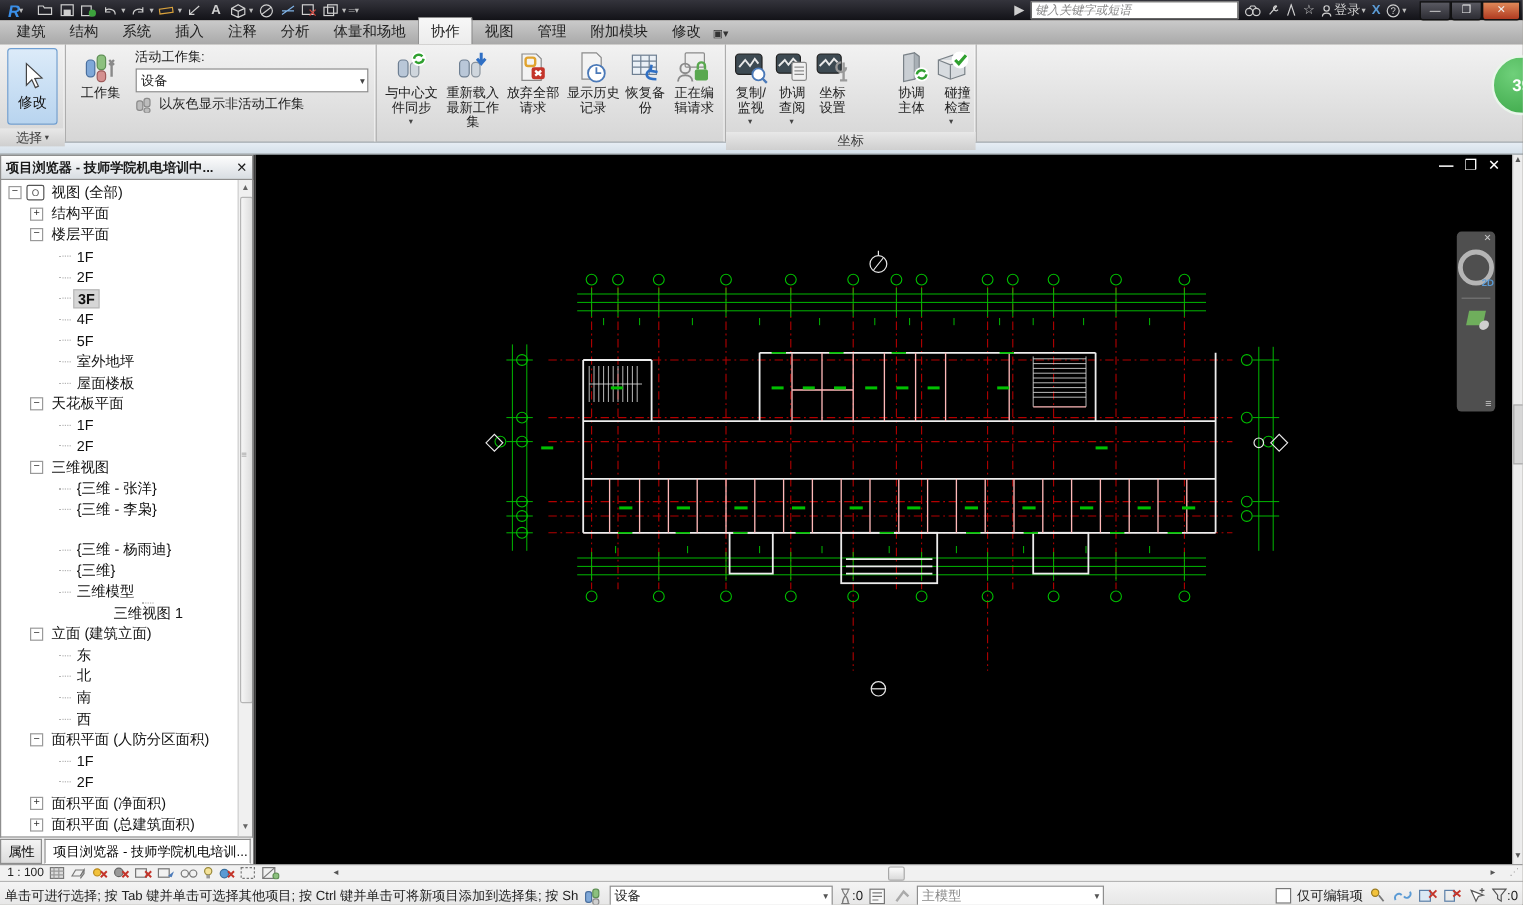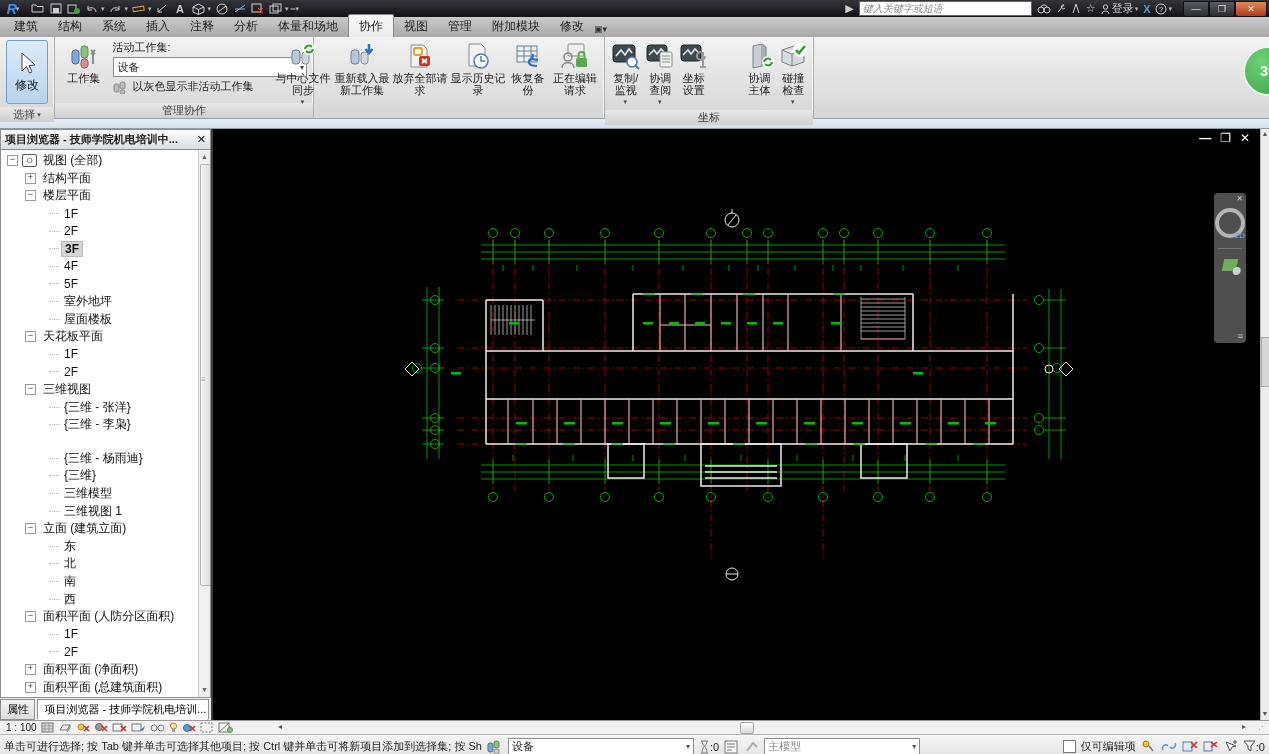--- a/index.html
+++ b/index.html
@@ -263,26 +263,23 @@
         <div class="grayrow">
           <svg width="16" height="14">
               <rect x="1" y="4" width="5" height="8" rx="2" fill="#bdbdbd" stroke="#8a8a8a"></rect>
               <rect x="7" y="2" width="5" height="7" rx="2" fill="#bdbdbd" stroke="#8a8a8a"></rect>
               <rect x="7" y="10" width="5" height="4" rx="2" fill="#bdbdbd" stroke="#8a8a8a"></rect>
             </svg>
           <span>以灰色显示非活动工作集</span>
         </div>
       </div>
     </div>
-    <div class="rpanel-label">
-        <span>管理协作</span>
-      </div>
-  </div>
-
-  <div class="rpanel" style="width:290px;align-items:flex-end;">
+  </div>
+
+  <div class="rpanel" style="width:290px;">
     <div class="rpanel-body">
       <div class="bigbtn" style="width:58px;">
         <span class="bicon">
             <svg width="30" height="28">
               <rect x="4" y="8" width="8" height="14" rx="3" fill="#b9c7d8" stroke="#6e7f92"></rect>
               <rect x="14" y="10" width="7" height="12" rx="3" fill="#cfd6dd" stroke="#8a949e"></rect>
               <circle cx="21" cy="7" r="6" fill="#fff"></circle>
               <path d="M17 7 a4 4 0 0 1 7 -2 M25 7 a4 4 0 0 1 -7 2" fill="none" stroke="#2fa02f" stroke-width="2"></path>
             </svg>
           </span>
@@ -385,21 +382,21 @@
         <span class="bicon">
             <svg width="30" height="28">
               <path d="M8 4 L17 2 L17 24 L8 26 Z" fill="#c9ced3" stroke="#7a8288"></path>
               <path d="M17 2 L21 5 L21 22 L17 24" fill="#a9b0b6" stroke="#7a8288"></path>
               <circle cx="23" cy="20" r="6" fill="#fff"></circle>
               <path d="M19 20 a4 4 0 0 1 7 -2 M27 20 a4 4 0 0 1 -7 2" fill="none" stroke="#2fa02f" stroke-width="2"></path>
             </svg>
           </span>
         <span>协调主体</span>
       </div>
-      <div class="bigbtn" style="width:38px;">
+      <div class="bigbtn" style="width:38px;text-align:right;">
         <span class="bicon">
             <svg width="30" height="28">
               <path d="M4 8 L16 4 L26 8 L26 20 L14 24 L4 20 Z M4 8 L14 12 L26 8 M14 12 L14 24" fill="#d7dbdf" stroke="#7a8288"></path>
               <circle cx="22" cy="8" r="7" fill="#fff"></circle>
               <path d="M18 8 L21 11 L27 4" fill="none" stroke="#2fa02f" stroke-width="2.6"></path>
             </svg>
           </span>
         <span>碰撞检查</span>
           <span class="ddv" style="color:#444;">▾</span>
       </div>
@@ -493,21 +490,21 @@
             <span class="tlabel">{三维 - 杨雨迪}</span>
           </div>
           <div class="trow" style="padding-left: 46px;">
             <span class="conn"></span>
             <span class="tlabel">{三维}</span>
           </div>
           <div class="trow" style="padding-left: 46px;">
             <span class="conn"></span>
             <span class="tlabel">三维模型</span>
           </div>
-          <div class="trow" style="padding-left: 46px;">
+          <div class="trow" style="padding-left: 46px; flex-direction: column;">
             <span class="conn"></span>
             <span class="tlabel">三维视图 1</span>
           </div>
           <div class="trow" style="padding-left: 22px;">
             <span class="tgl">−</span>
             <span class="tlabel">立面 (建筑立面)</span>
           </div>
           <div class="trow" style="padding-left: 46px;">
             <span class="conn"></span>
             <span class="tlabel">东</span>

